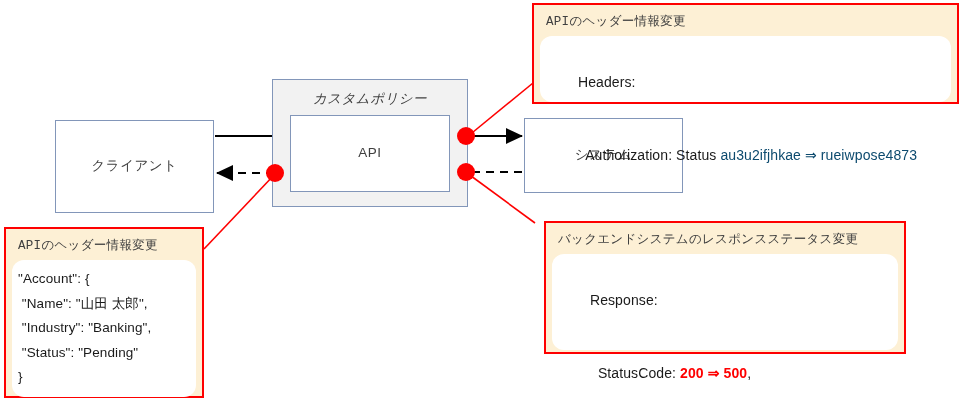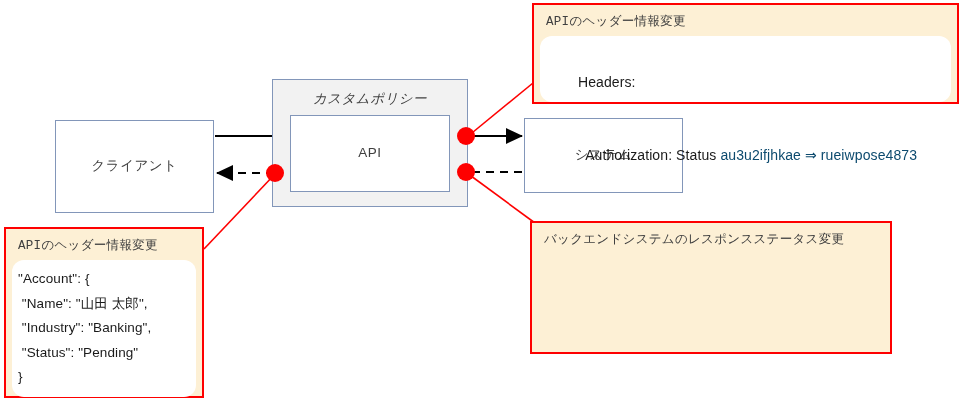--- a/index.html
+++ b/index.html
@@ -114,21 +114,21 @@
   .hl { color: #0c4a6e; }
   .hl-b { color: #fe0000; font-weight: bold; }
 
   #callout-header   { left: 532px; top: 3px;   width: 427px; height: 101px; }
   #callout-header .callout-body { height: 66px; }
 
   #callout-response { left: 4px;   top: 227px; width: 200px; height: 171px; }
   #callout-response .callout-body { height: 137px; padding-top: 7px; }
   #callout-response .line { font-size: 13.5px; line-height: 1.82; }
 
-  #callout-status   { left: 530px; top: 221px; width: 362px; height: 133px; }
+  #callout-status   { left: 544px; top: 221px; width: 362px; height: 133px; }
   #callout-status .callout-body { height: 96px; }
 </style>
 </head>
 <body>
 
 <div class="canvas">
 
   <svg class="lines" viewBox="0 0 967 402">
     <defs>
       <marker id="arrow-solid" markerWidth="9" markerHeight="9" refX="8" refY="4.5" orient="auto">
@@ -190,15 +190,24 @@
       <div class="line">"Account": {</div>
       <div class="line"> "Name": "山田 太郎",</div>
       <div class="line"> "Industry": "Banking",</div>
       <div class="line"> "Status": "Pending"</div>
       <div class="line">}</div>
     </div>
   </div>
 
   <div class="callout" id="callout-status">
     <div class="callout-title">バックエンドシステムのレスポンスステータス変更</div>
+    <div class="callout-body">
+      <div class="line">
+        <span>Response:</span>
+      </div>
+      <div class="line">
+        <span>  StatusCode: </span><span class="hl-b">200</span><span class="hl-b"> ⇒ </span><span class="hl-b">500</span><span>,</span>
+      </div>
+
+    </div>
   </div>
 
 </div>
 
 </body></html>

